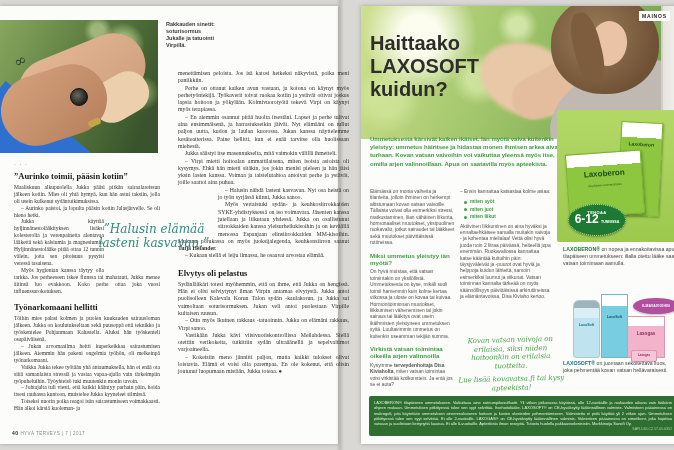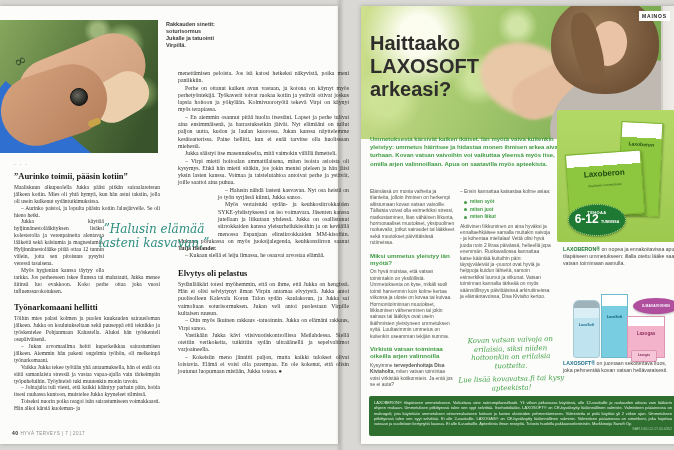--- a/index.html
+++ b/index.html
@@ -164,21 +164,21 @@
       <div class="w-face"></div>
       <div class="w-hairfront"></div>
       <div class="window"></div>
     </div>
 
     <div class="mainos">MAINOS</div>
 
     <div class="headline">
       <div>Haittaako</div>
       <div>LAXOSOFT</div>
-      <div>arkeasi?</div>
+      <div>kuidun?</div>
     </div>
 
     <div class="intro">Ummetuksesta kärsivät kaiken ikäiset. Iän myötä vaiva kuitenkin yleistyy: ummetus häiritsee ja hidastaa monen ihmisen arkea aivan turhaan. Kovan vatsan vaivoihin voi vaikuttaa yleensä myös itse, omilla arjen valinnoillaan. Apua on saatavilla myös apteekista.</div>
 
     <div class="adcol adcol1">
       <p>Elämässä on monia vaiheita ja tilanteita, jolloin ihminen on herkempi altistumaan kovan vatsan vaivoille. Tällaisia voivat olla esimerkiksi stressi, matkustaminen, liian vähäinen liikunta, hormonaaliset muutokset, yksipuolinen ruokavalio, jotkut sairaudet tai lääkkeet sekä muutokset päivittäisissä rutiineissa.</p>
       <div class="ad-h">Miksi ummetus yleistyy iän myötä?</div>
       <p>On hyvä muistaa, että vatsan toimintakin on yksilöllistä. Ummetuksesta on kyse, mikäli suoli toimii harvemmin kuin kolme kertaa viikossa ja uloste on kovaa tai kuivaa. Hormonitoiminnan muutokset, liikkumisen väheneminen tai jokin sairaus tai lääkitys ovat usein ikäihmisten yleistyneen ummetuksen syitä. Luultavimmin ummetus on kuitenkin useamman tekijän summa.</p>
       <div class="ad-h">Virkistä vatsan toimintaa oikeilla arjen valinnoilla</div>
       <p><span>Kysyimme </span><b>terveydenhoitaja Disa Kiviaholta</b><span>, miten vatsan toimintaa voisi virkistää kotikonstein. Ja entä jos se ei auta?</span></p>

